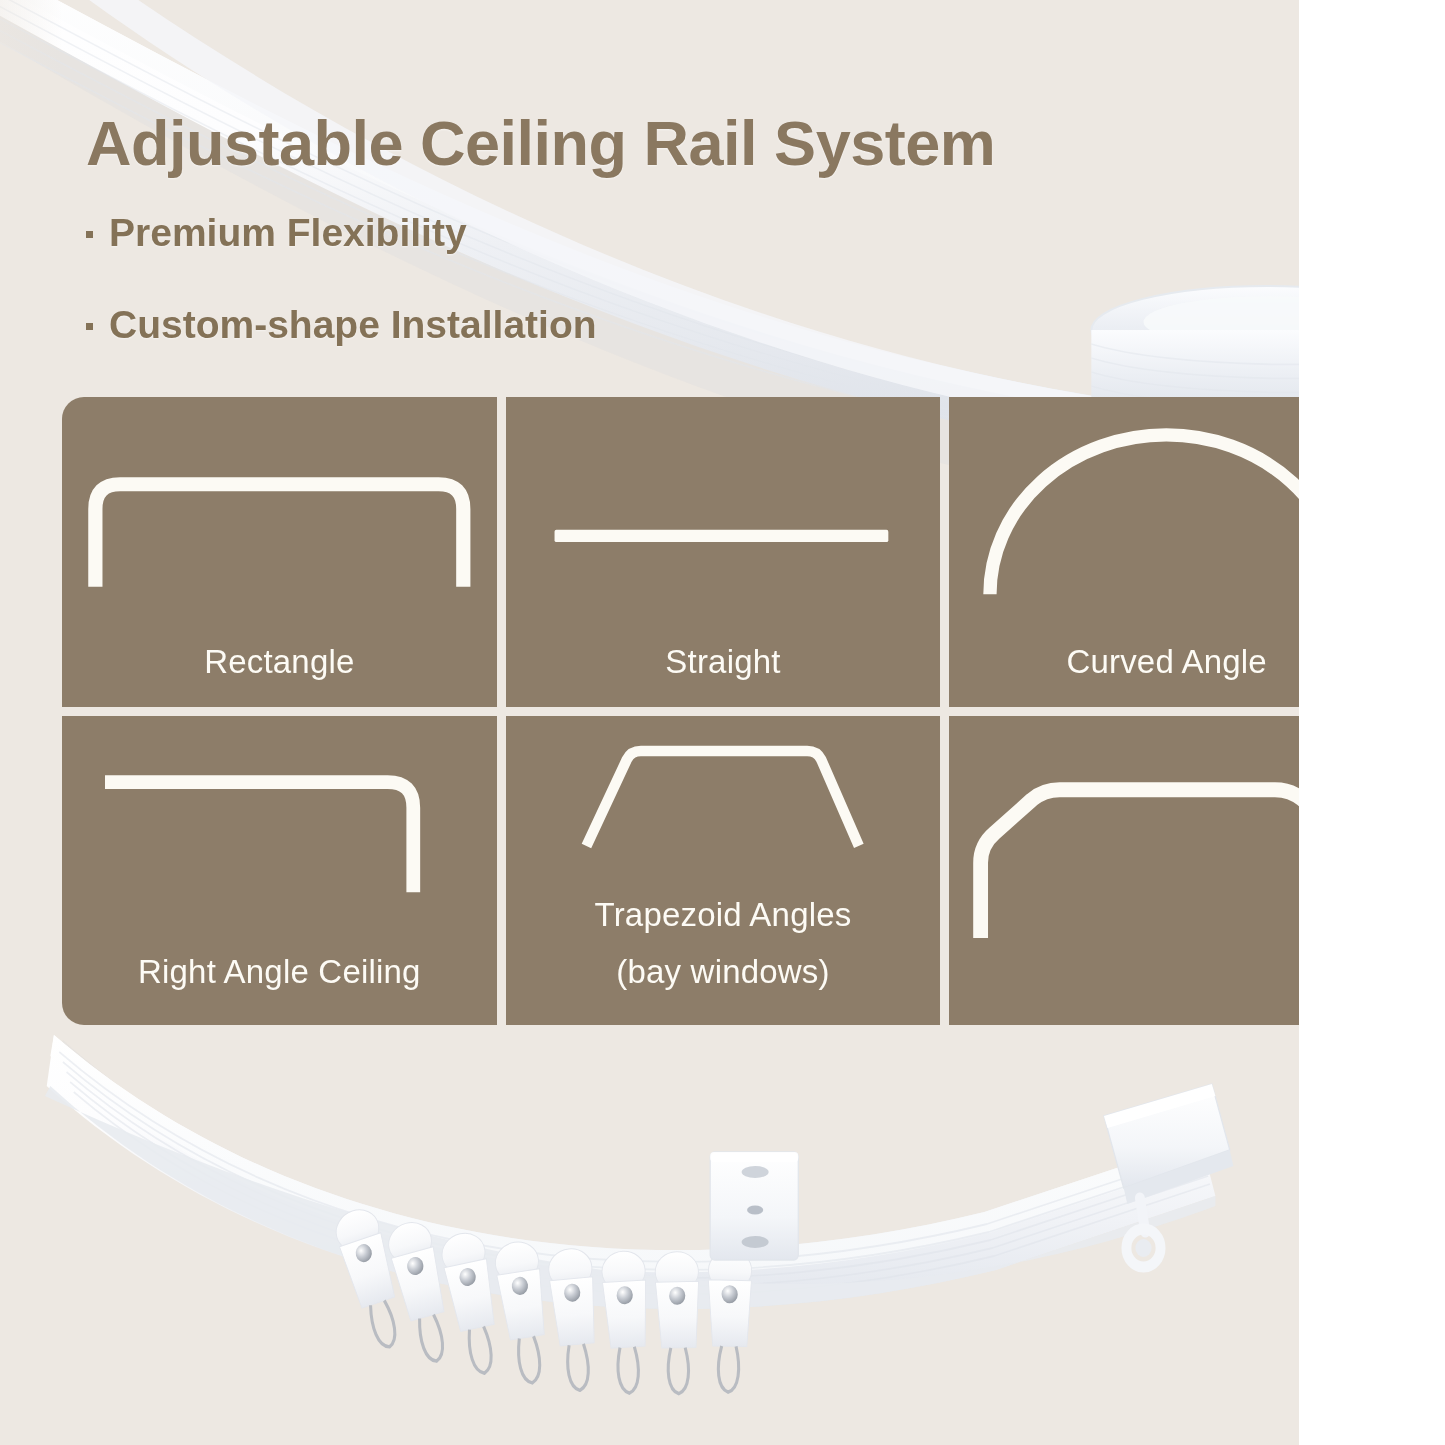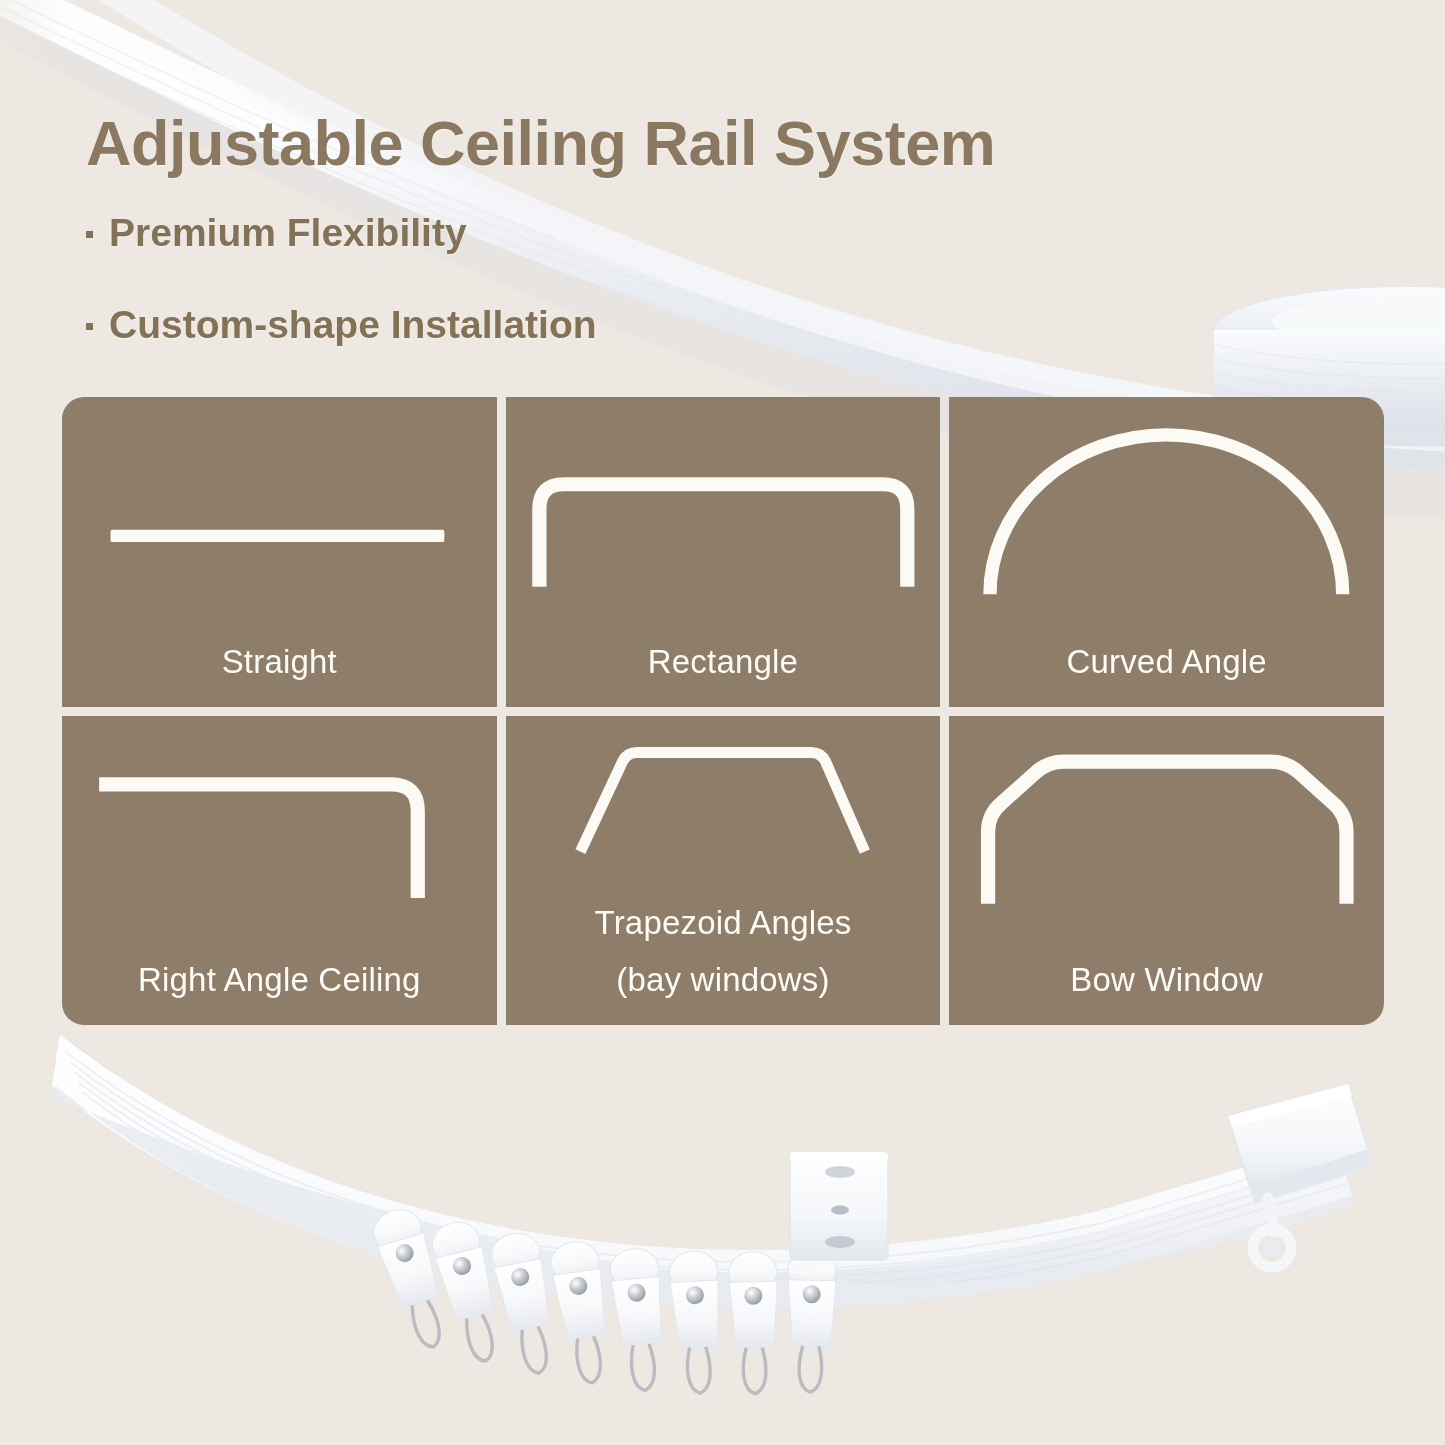--- a/index.html
+++ b/index.html
@@ -2,21 +2,21 @@
 <html><head>
 <meta charset="utf-8">
 <style>
   html, body {
     margin: 0;
     padding: 0;
     background: #ffffff;
   }
   #stage {
     position: relative;
-    width: 1445px;
+    width: 1299px;
     height: 1445px;
     overflow: hidden;
     background: #EDE8E2;
     font-family: "Liberation Sans", sans-serif;
   }
 
   
   .photo-layer {
     position: absolute;
     inset: 0;
@@ -112,21 +112,21 @@
     font-size: 33px;
     line-height: 1.12;
     padding-bottom: 24px;
     letter-spacing: 0.2px;
   }
   .card-label .l2 { display: block; margin-top: 20px; }
   .card-label.two-line { padding-bottom: 18px; }
 
   
   .row1 .card-label { padding-bottom: 26px; }
-  .row2 .card-label { padding-bottom: 26px; }
+  .row2 .card-label { padding-bottom: 34px; }
 </style>
 </head>
 <body>
 
 <div id="stage">
 
   <div class="photo-layer">
     <svg viewBox="0 0 1445 1445" preserveAspectRatio="none">
       <defs>
         <linearGradient id="railFaceTop" x1="0" y1="0" x2="0.15" y2="1">
@@ -201,36 +201,36 @@
         <span>Custom-shape Installation</span>
       </li>
     </ul>
   </div>
 
   <div class="grid">
 
     <div class="card row1">
       <div class="card-art">
         <svg viewBox="0 0 440 260" preserveAspectRatio="xMidYMid meet">
+          <path d="M 26 200 L 26 118 Q 26 92 52 92 L 388 92 Q 414 92 414 118 L 414 200" fill="none" stroke="#FCFAF4" stroke-width="15" stroke-linecap="butt"></path>
+        </svg>
+      </div>
+      <div class="card-label">
+        <span>Rectangle</span>
+      </div>
+    </div>
+
+    <div class="card row1">
+      <div class="card-art">
+        <svg viewBox="0 0 440 260" preserveAspectRatio="xMidYMid meet">
           <rect x="42" y="140" width="352" height="13" rx="2" fill="#FCFAF4"></rect>
         </svg>
       </div>
       <div class="card-label">
         <span>Straight</span>
-      </div>
-    </div>
-
-    <div class="card row1">
-      <div class="card-art">
-        <svg viewBox="0 0 440 260" preserveAspectRatio="xMidYMid meet">
-          <path d="M 26 200 L 26 118 Q 26 92 52 92 L 388 92 Q 414 92 414 118 L 414 200" fill="none" stroke="#FCFAF4" stroke-width="15" stroke-linecap="butt"></path>
-        </svg>
-      </div>
-      <div class="card-label">
-        <span>Rectangle</span>
       </div>
     </div>
 
     <div class="card row1">
       <div class="card-art">
         <svg viewBox="0 0 440 260" preserveAspectRatio="xMidYMid meet">
           <path d="M 34 208 A 186 168 0 0 1 406 208" fill="none" stroke="#FCFAF4" stroke-width="14" stroke-linecap="butt"></path>
         </svg>
       </div>
       <div class="card-label">
@@ -260,23 +260,20 @@
         <span class="l2">(bay windows)</span>
       </div>
     </div>
 
     <div class="card row2">
       <div class="card-art">
         <svg viewBox="0 0 440 260" preserveAspectRatio="xMidYMid meet">
           <path d="M 32 198 L 32 122 Q 32 104 46 92 L 84 58 Q 96 48 112 48 L 330 48
                    Q 346 48 358 58 L 396 92 Q 410 104 410 122 L 410 198" fill="none" stroke="#FCFAF4" stroke-width="15" stroke-linecap="butt" stroke-linejoin="round"></path>
         </svg>
-      </div>
-      <div class="card-label">
-        <span>Bow Window</span>
       </div>
     </div>
 
   </div>
 
   <div class="photo-layer">
     <svg viewBox="0 0 1445 1445" preserveAspectRatio="none">
       <defs>
         <linearGradient id="trackBody" x1="0" y1="0" x2="0" y2="1">
           <stop offset="0%" stop-color="#ffffff"></stop>

